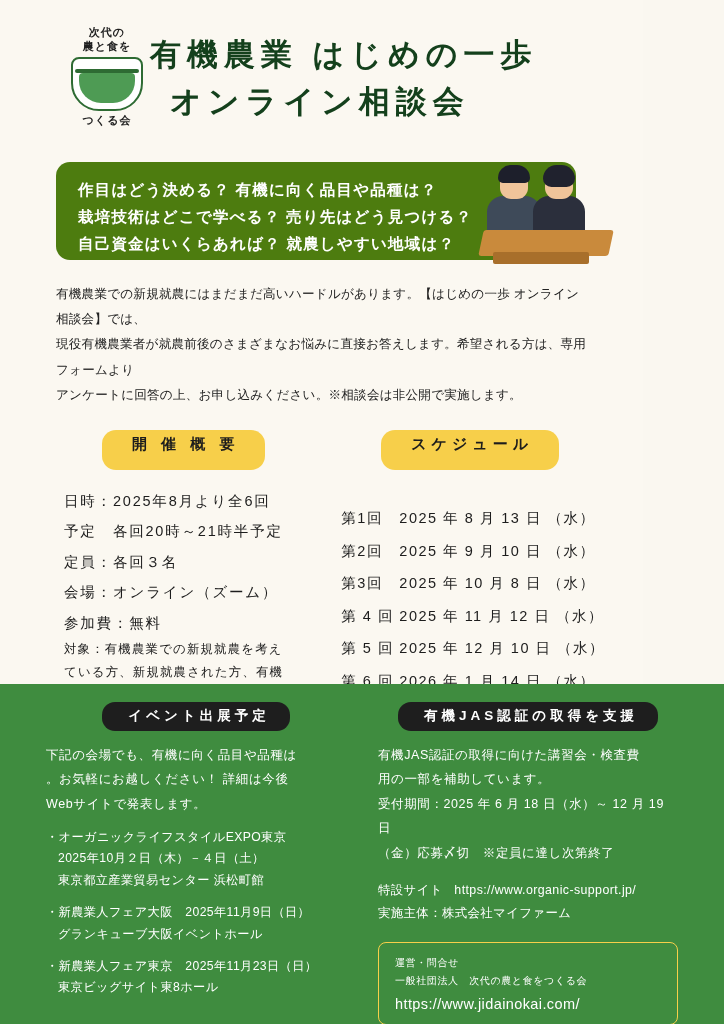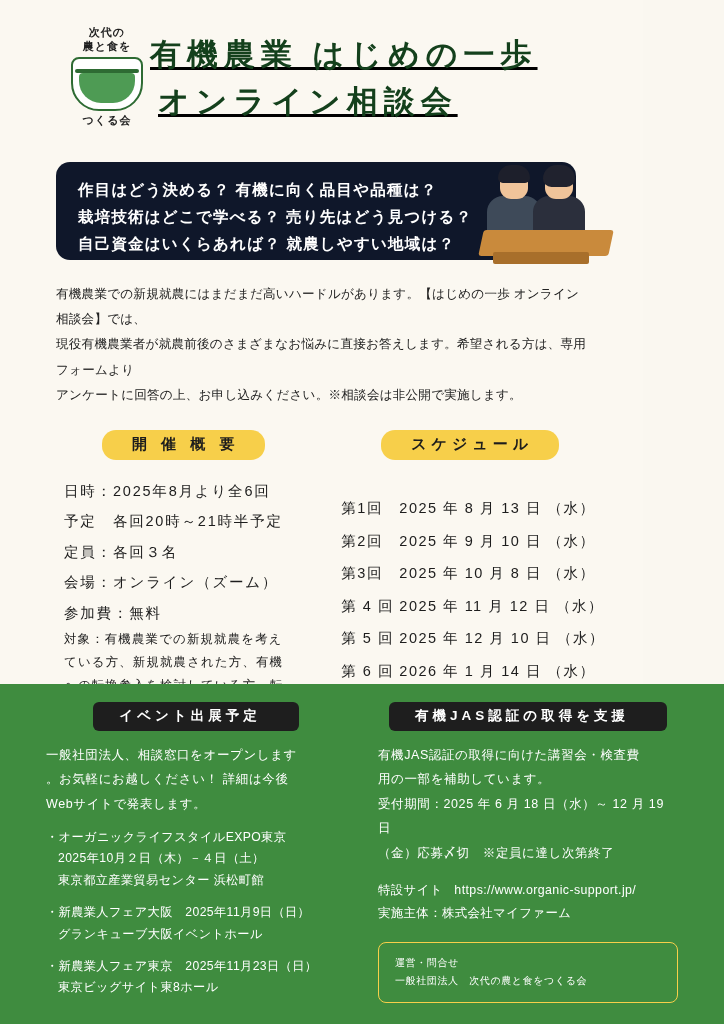--- a/index.html
+++ b/index.html
@@ -39,38 +39,38 @@
   }
   .logo-circle:after {
     content: ""; position: absolute; left: 2px; right: 2px; top: 10px;
     height: 4px; background: #2e6b33; border-radius: 2px;
   }
   .logo-bottom {
     font-size: 11px; letter-spacing: 1px; font-weight: bold;
   }
 
   .title-block {
-    margin-left: 150px; padding-top: 6px; text-decoration: underline;
+    margin-left: 150px; padding-top: 6px;
   }
   .title-line1, .title-line2 {
     color: #14401c;
     font-weight: bold;
     letter-spacing: 6px;
     font-size: 31px;
     line-height: 1.5;
     white-space: nowrap;
   }
-  .title-line2 { margin-left: 8px; }
+  .title-line2 { margin-left: 20px; }
 
   
   .qbanner-wrap { position: relative; height: 120px; margin-top: 4px; }
   .qbanner {
     position: absolute; left: 56px; top: 8px;
     width: 520px; height: 98px;
-    background: #0f172a;
+    background: #4d7c0f;
     border-radius: 14px;
     padding: 14px 20px 0 22px;
     color: #fff;
   }
   .qline {
     font-size: 15.5px; line-height: 1.75; letter-spacing: 1.2px;
     font-weight: bold; white-space: nowrap;
   }
   .people {
     position: absolute; right: 26px; top: 0px; width: 140px; height: 110px;
@@ -121,21 +121,21 @@
   .col-left { width: 330px; }
   .col-right { flex: 1; padding-left: 18px; }
 
   .pill {
     display: inline-block;
     background: #f7cf4a;
     color: #1c1c1c;
     font-weight: bold;
     font-size: 15px;
     letter-spacing: 5px;
-    padding: 5px 26px 6px 30px;
+    padding: 5px 26px 16px 30px;
     border-radius: 14px;
     text-align: center;
   }
   .pill-wrap { text-align: center; }
   .pill-wrap.lw { margin-left: -6px; }
 
   .info-list { margin-top: 16px; padding-left: 8px; }
   .info-row {
     font-size: 14.5px; line-height: 2.1; color: #1d1d1d;
     letter-spacing: 1.8px; white-space: nowrap;
@@ -159,21 +159,21 @@
     padding: 18px 30px 0 30px;
     color: #fff;
     display: flex;
   }
   .g-col { width: 50%; padding: 0 16px; }
   .g-col.right { }
   .g-pill {
     display: inline-block;
     background: #1e1e1e; color: #fff;
     font-size: 13.5px; font-weight: bold; letter-spacing: 4px;
-    padding: 5px 38px 6px 26px; border-radius: 6px;
+    padding: 5px 20px 6px 26px; border-radius: 13px;
   }
   .g-pill-wrap { text-align: center; margin-bottom: 12px; }
   .g-text {
     font-size: 12.5px; line-height: 1.95; letter-spacing: 0.6px;
   }
   .g-item {
     font-size: 12.2px; line-height: 1.75; letter-spacing: 0.4px;
     margin-top: 11px;
   }
   .g-item .b1 { display: block; }
@@ -284,21 +284,21 @@
       </div>
     </div>
   </div>
 
   <div class="green">
     <div class="g-col left">
       <div class="g-pill-wrap">
         <span class="g-pill">イベント出展予定</span>
       </div>
       <div class="g-text">
-        <div>一般社団法人、相談窓口をオープンします</div>
+        <div>下記の会場でも、有機に向く品目や品種は</div>
         <div>。お気軽にお越しください！ 詳細は今後</div>
         <div>Webサイトで発表します。</div>
       </div>
 
       <div class="g-item">
         <span class="b1">・オーガニックライフスタイルEXPO東京</span>
         <span class="b2">2025年10月２日（木）－４日（土）</span>
         <span class="b2">東京都立産業貿易センター 浜松町館</span>
       </div>
       <div class="g-item">
@@ -325,17 +325,18 @@
         <div>
           <span>特設サイト</span>
           &nbsp;&nbsp;<a href="#" style="color:#fff;text-decoration:none">https://www.organic-support.jp/</a>
         </div>
         <div>実施主体：株式会社マイファーム</div>
       </div>
 
       <div class="contact-box">
         <div class="contact-line">運営・問合せ</div>
         <div class="contact-line">一般社団法人　次代の農と食をつくる会</div>
+        <a class="contact-url" href="#" style="text-decoration:none;display:block">https://www.jidainokai.com/</a>
       </div>
     </div>
   </div>
 
 </div>
 
 </body></html>

